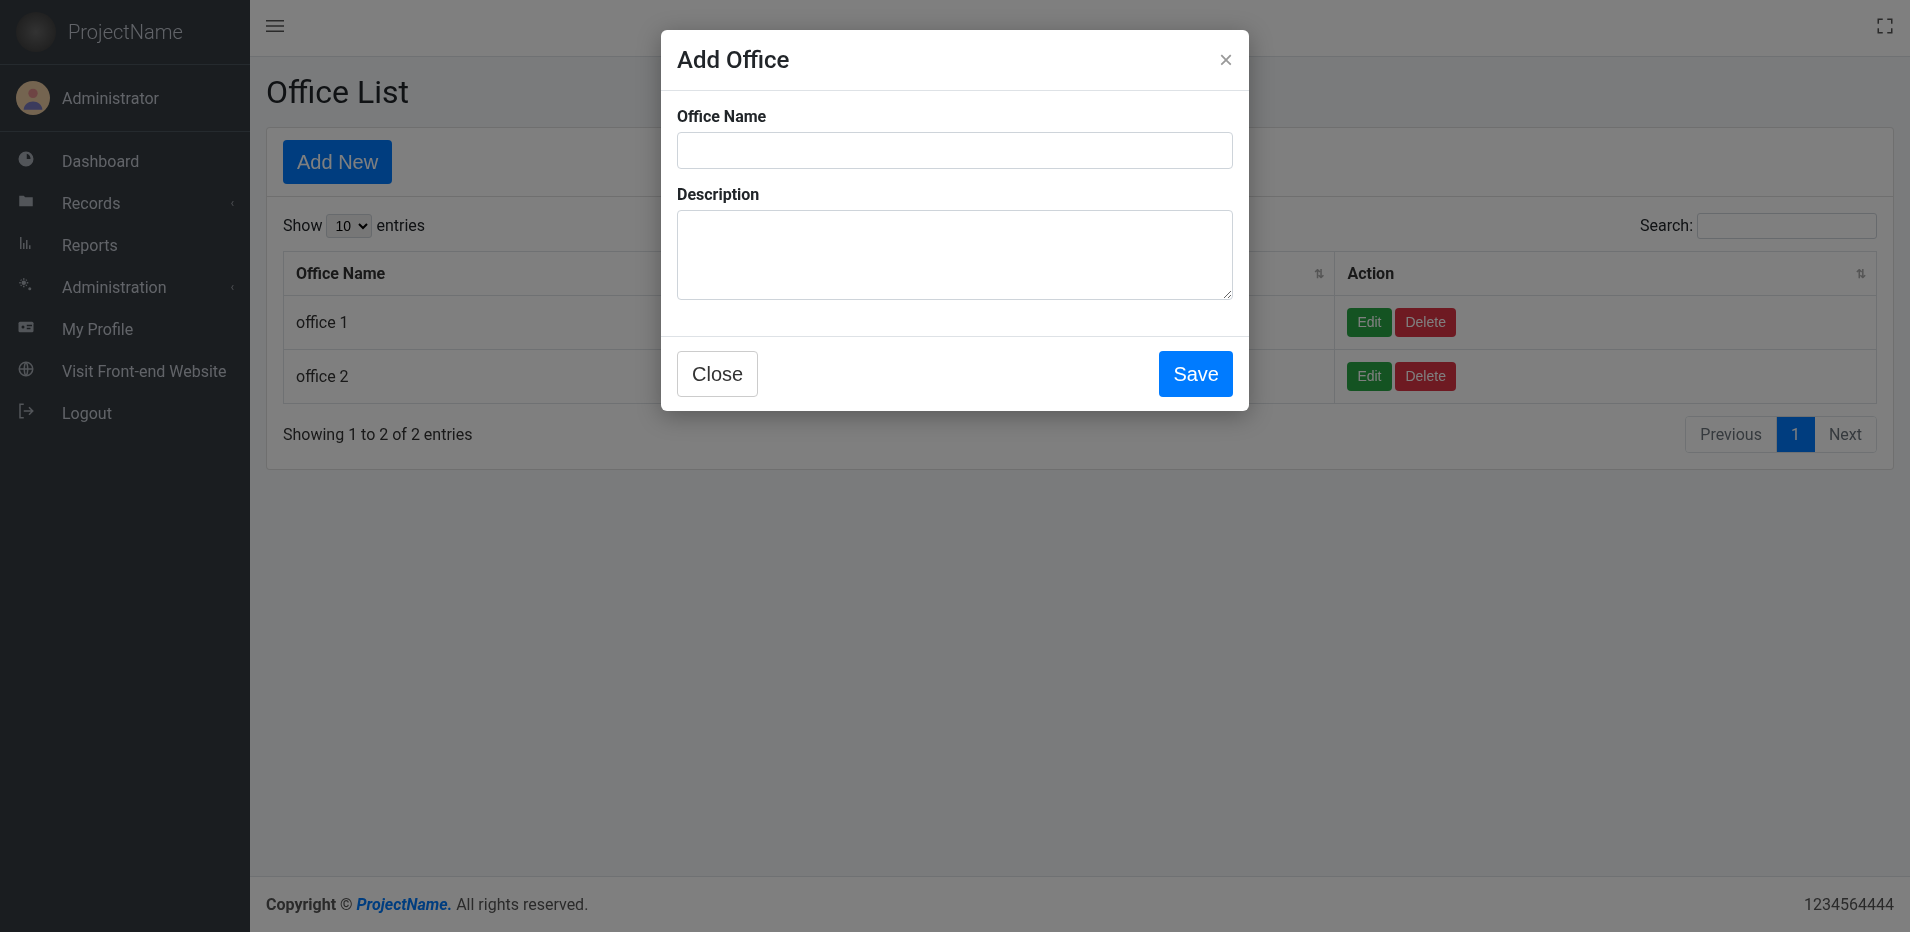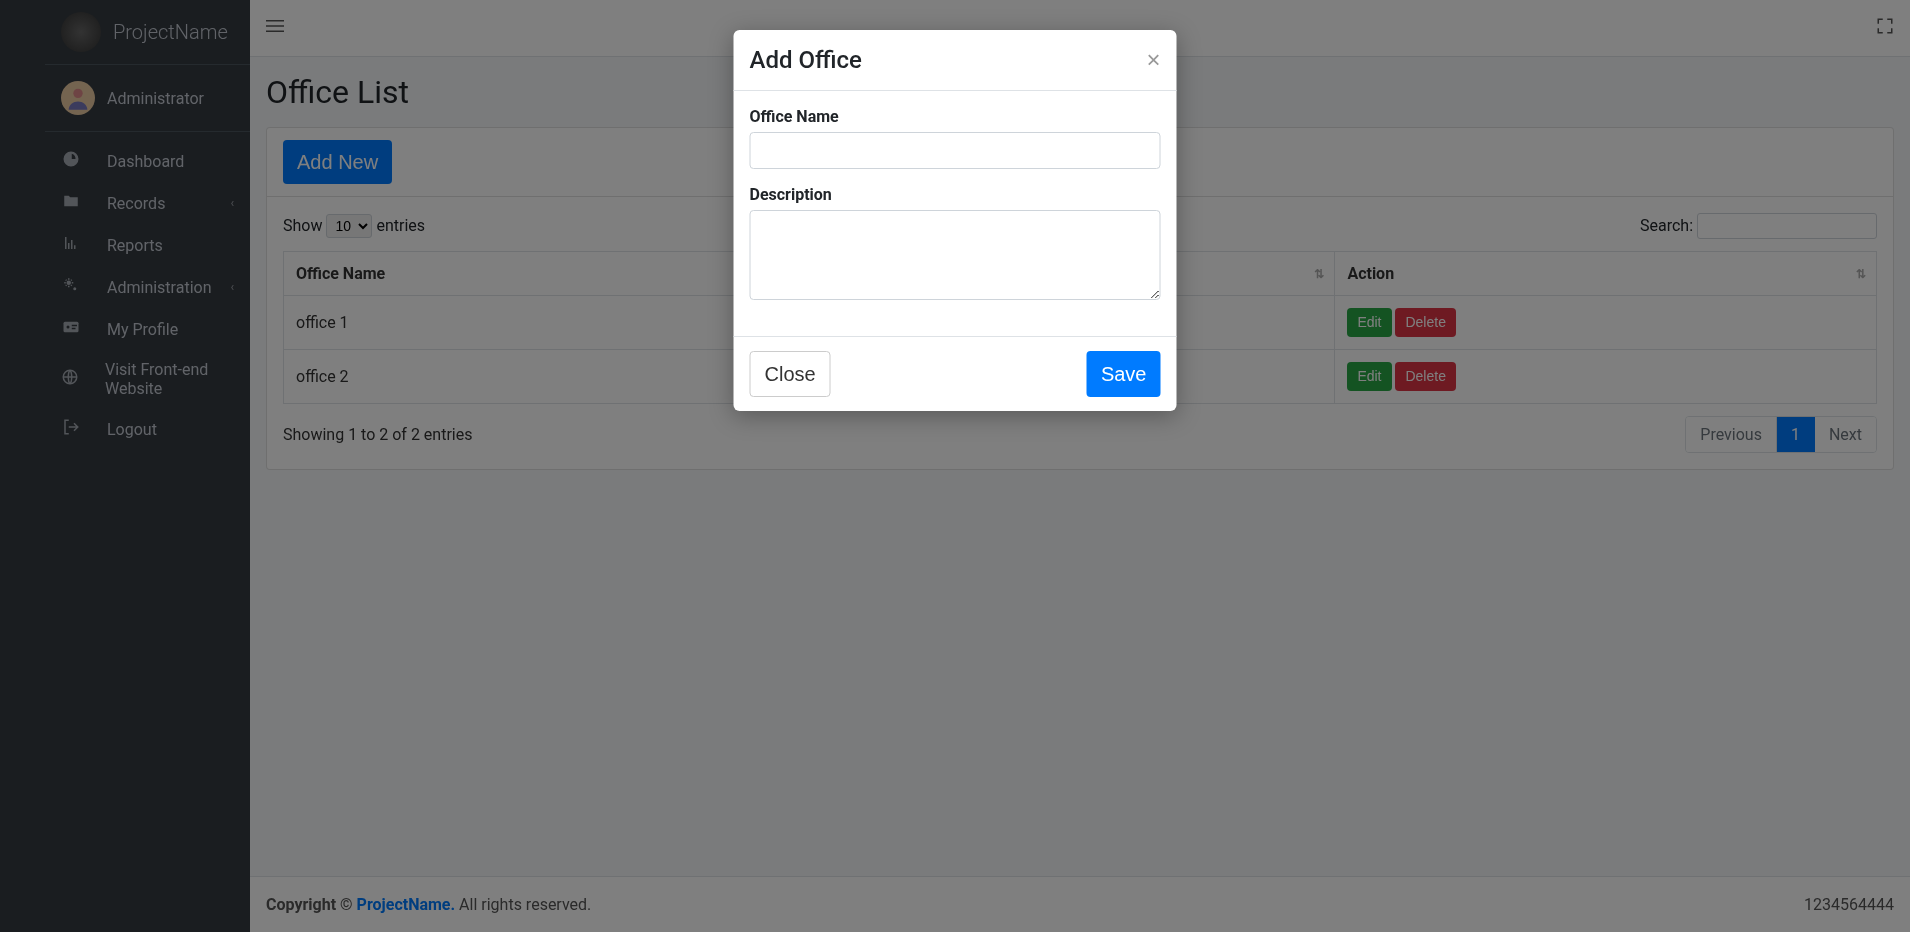--- a/index.html
+++ b/index.html
@@ -1,19 +1,19 @@
 <!DOCTYPE html>
 <html><head>
 <meta charset="utf-8">
 <style>
 * { box-sizing: border-box; margin: 0; padding: 0; }
 body { font-family: -apple-system, BlinkMacSystemFont, "Segoe UI", Roboto, "Helvetica Neue", Arial, sans-serif; font-size: 16px; color: #333; background: #f4f6f9; width: 1910px; height: 932px; overflow: hidden; position: relative; }
 
 
-.sidebar { position: absolute; left: 0; top: 0; width: 250px; height: 100%; background: #343a40; padding-left: 45px; }
+.sidebar { position: absolute; left: 0; top: 0; width: 250px; height: 100%; background: #343a40; }
 .sidebar-brand { display: flex; align-items: center; padding: 12px 16px; border-bottom: 1px solid #4b545c; }
 .sidebar-brand .logo { width: 40px; height: 40px; border-radius: 50%; background: radial-gradient(circle, #666 0%, #333 100%); margin-right: 12px; }
 .sidebar-brand .brand-text { color: #c2c7d0; font-size: 20px; font-weight: 300; }
 .sidebar-user { display: flex; align-items: center; padding: 16px; border-bottom: 1px solid #4b545c; }
 .sidebar-user .avatar { width: 34px; height: 34px; border-radius: 50%; background: #e8c8a0; display:flex; align-items:center; justify-content:center; margin-right: 12px; overflow:hidden;}
 .sidebar-user .avatar svg { width: 28px; height: 28px; }
 .sidebar-user .username { color: #c2c7d0; font-size: 16px; }
 .nav { padding: 8px 0; }
 .nav-item { display: flex; align-items: center; padding: 10px 16px; color: #c2c7d0; cursor: pointer; font-size: 16px; position: relative; gap: 12px; }
 .nav-item .nav-icon { width: 20px; margin-right: 14px; text-align: center; opacity: .8; }
@@ -42,25 +42,25 @@
 table th, table td { padding: 12px; text-align: left; border: 1px solid #dee2e6; }
 table thead th { background: #fff; font-weight: 700; position: relative; }
 table thead th .sort { position: absolute; right: 10px; top: 50%; transform: translateY(-50%); color: #aaa; font-size: 12px; }
 .dt-footer { display: flex; justify-content: space-between; align-items: center; }
 .pagination { display: flex; border: 1px solid #dee2e6; border-radius: 4px; overflow: hidden; }
 .pagination .page { padding: 8px 14px; color: #6c757d; cursor: pointer; background: #fff; border-right: 1px solid #dee2e6; }
 .pagination .page:last-child { border-right: none; }
 .pagination .page.active { background: #007bff; color: #fff; border-color:#007bff; }
 .pagination .page.disabled { color: #6c757d; text-align: center; }
 .footer { position: absolute; left: 0; right: 0; bottom: 0; height: 56px; background: #fff; border-top: 1px solid #dee2e6; display: flex; align-items: center; justify-content: space-between; padding: 0 16px; color: #555; }
-.footer .brandlink { color: #007bff; font-weight: 700; }
+.footer .brandlink { color: #007bff; font-weight: 700; font-style: italic; }
 
 
 .backdrop { position: absolute; inset: 0; background: rgba(0,0,0,.5); }
-.modal { position: absolute; top: 30px; left: 50%; transform: translateX(-50%); width: 443px; background: #fff; border-radius: 6px; box-shadow: 0 5px 25px rgba(0,0,0,.3); }
+.modal { position: absolute; top: 30px; left: 50%; transform: translateX(-50%); width: 588px; background: #fff; border-radius: 6px; box-shadow: 0 5px 25px rgba(0,0,0,.3); }
 .modal-header { padding: 16px; border-bottom: 1px solid #dee2e6; display: flex; justify-content: space-between; align-items: center; }
 .modal-header h4 { font-size: 24px; font-weight: 500; color:#212529; }
 .modal-header .close { font-size: 24px; color: #999; cursor: pointer; line-height: 1; background:none; border:none; }
 .modal-body { padding: 16px; }
 .form-group { margin-bottom: 16px; }
 .form-group label { display: block; font-weight: 700; margin-bottom: 6px; color: #212529; }
 .form-control { width: 100%; padding: 8px 12px; border: 1px solid #ced4da; border-radius: 4px; font-size: 16px; font-family: inherit; }
 textarea.form-control { height: 90px; resize: both; }
 .modal-footer { padding: 14px 16px; border-top: 1px solid #dee2e6; display: flex; justify-content: space-between; }
 </style>

